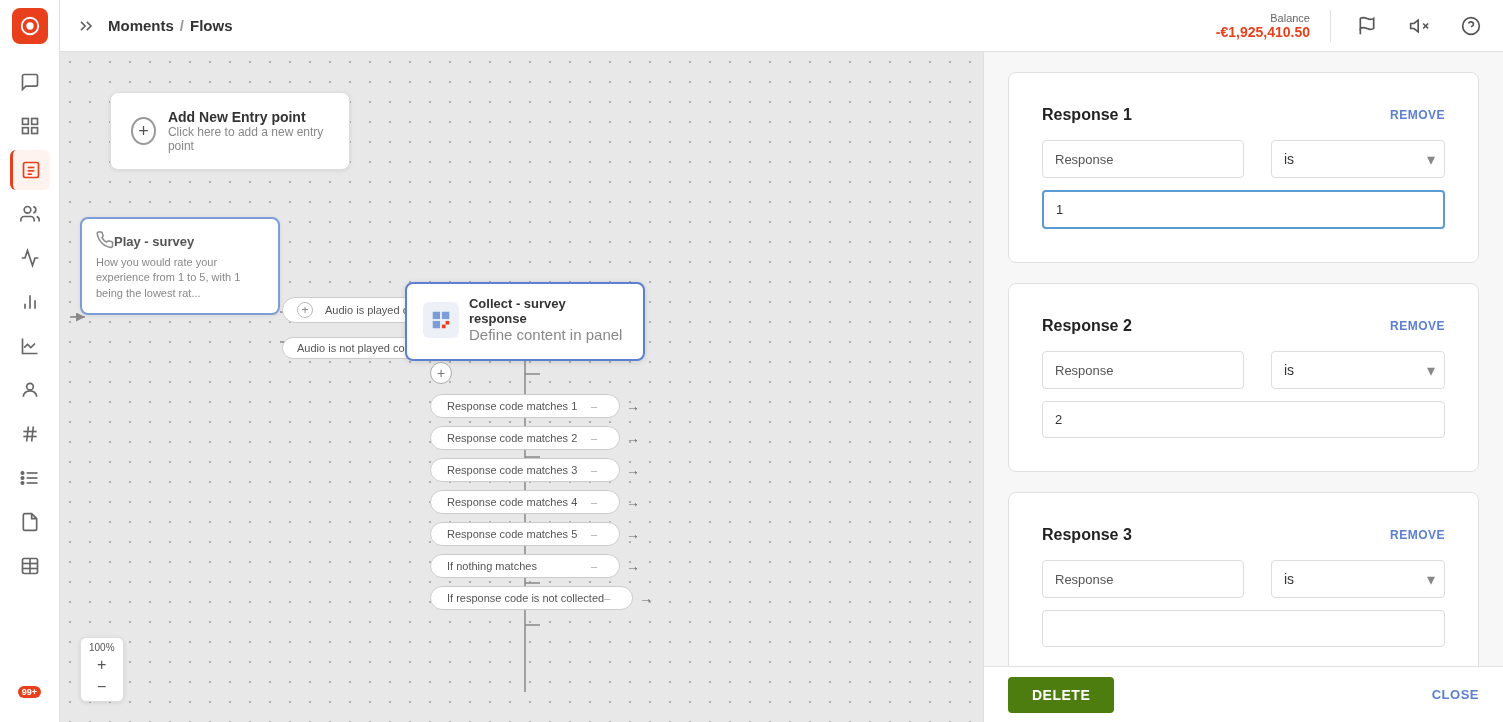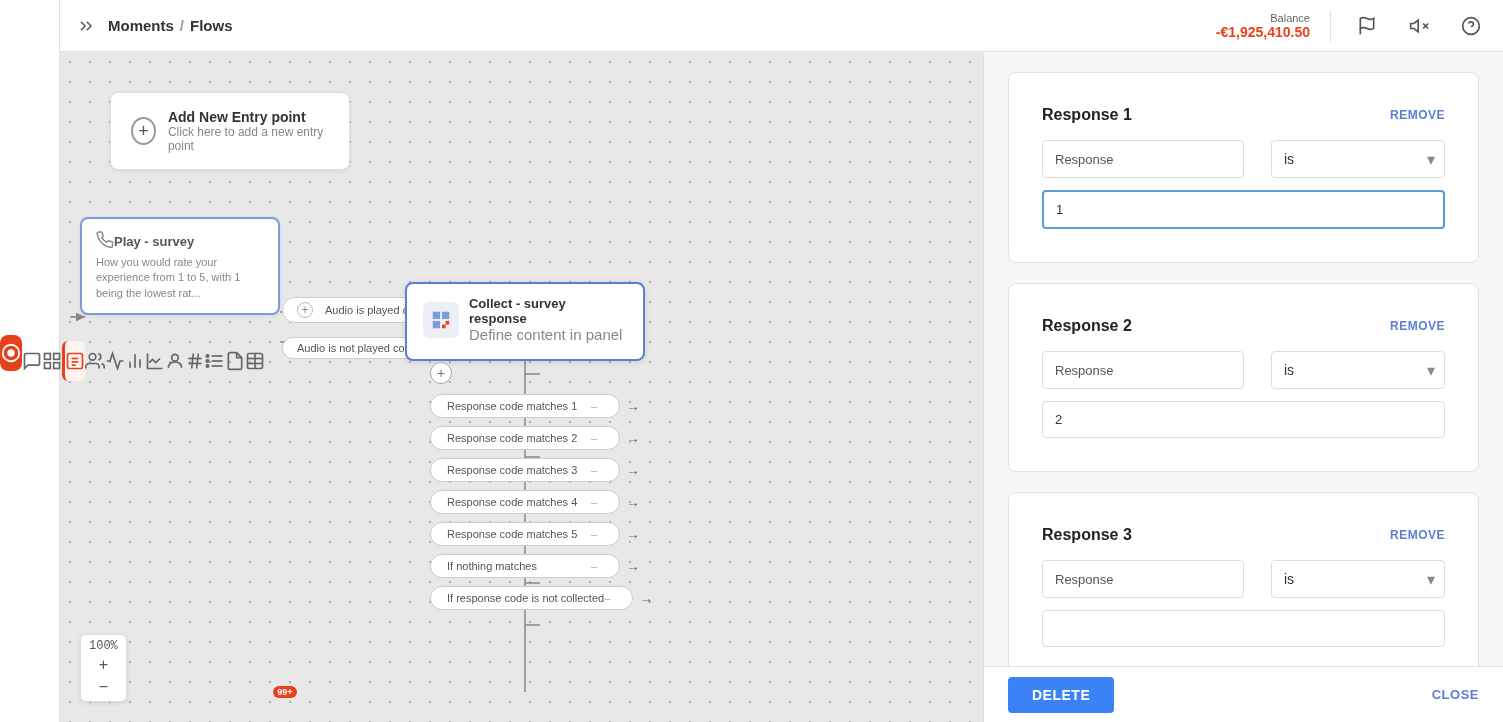--- a/index.html
+++ b/index.html
@@ -4,21 +4,21 @@
   <style>
     * { box-sizing: border-box; margin: 0; padding: 0; }
     body { font-family: -apple-system, BlinkMacSystemFont, 'Segoe UI', sans-serif; background: #f0f0f0; width: 1503px; height: 722px; overflow: hidden; display: flex; }
 
     
     .sidebar {
       width: 60px;
       background: #fff;
       border-right: 1px solid #e0e0e0;
       display: flex;
-      flex-direction: row;
+      flex-direction: column;
       align-items: center;
       padding: 8px 0;
       z-index: 10;
       position: relative;
     }
     .sidebar-logo {
       width: 36px; height: 36px;
       background: #e8401c;
       border-radius: 8px;
       display: flex; align-items: center; justify-content: center;
@@ -119,21 +119,21 @@
       border-radius: 6px;
       border: 1px solid #ddd;
       padding: 4px 8px;
       font-size: 12px;
       display: flex;
       flex-direction: column;
       align-items: center;
       gap: 2px;
       box-shadow: 0 1px 4px rgba(0,0,0,0.1);
     }
-    .zoom-level { font-size: 12px; color: #555; font-weight: 500; font-family: Liberation Mono, monospace; }
+    .zoom-level { font-size: 10px; color: #555; font-weight: 500; }
     .zoom-btn { cursor: pointer; width: 20px; height: 20px; display: flex; align-items: center; justify-content: center; font-size: 16px; color: #555; border: none; background: none; }
 
     
     .entry-point-card {
       position: absolute;
       top: 40px;
       left: 50px;
       background: white;
       border: 1px solid #ddd;
       border-radius: 8px;
@@ -363,21 +363,21 @@
     .bottom-bar {
       height: 56px;
       background: white;
       border-top: 1px solid #e0e0e0;
       display: flex;
       align-items: center;
       justify-content: space-between;
       padding: 0 24px;
     }
     .delete-btn {
-      background: #3b82f6;
+      background: #4d7c0f;
       color: white;
       border: none;
       border-radius: 4px;
       padding: 10px 24px;
       font-size: 14px;
       font-weight: 600;
       cursor: pointer;
       letter-spacing: 0.5px;
     }
     .close-btn {

